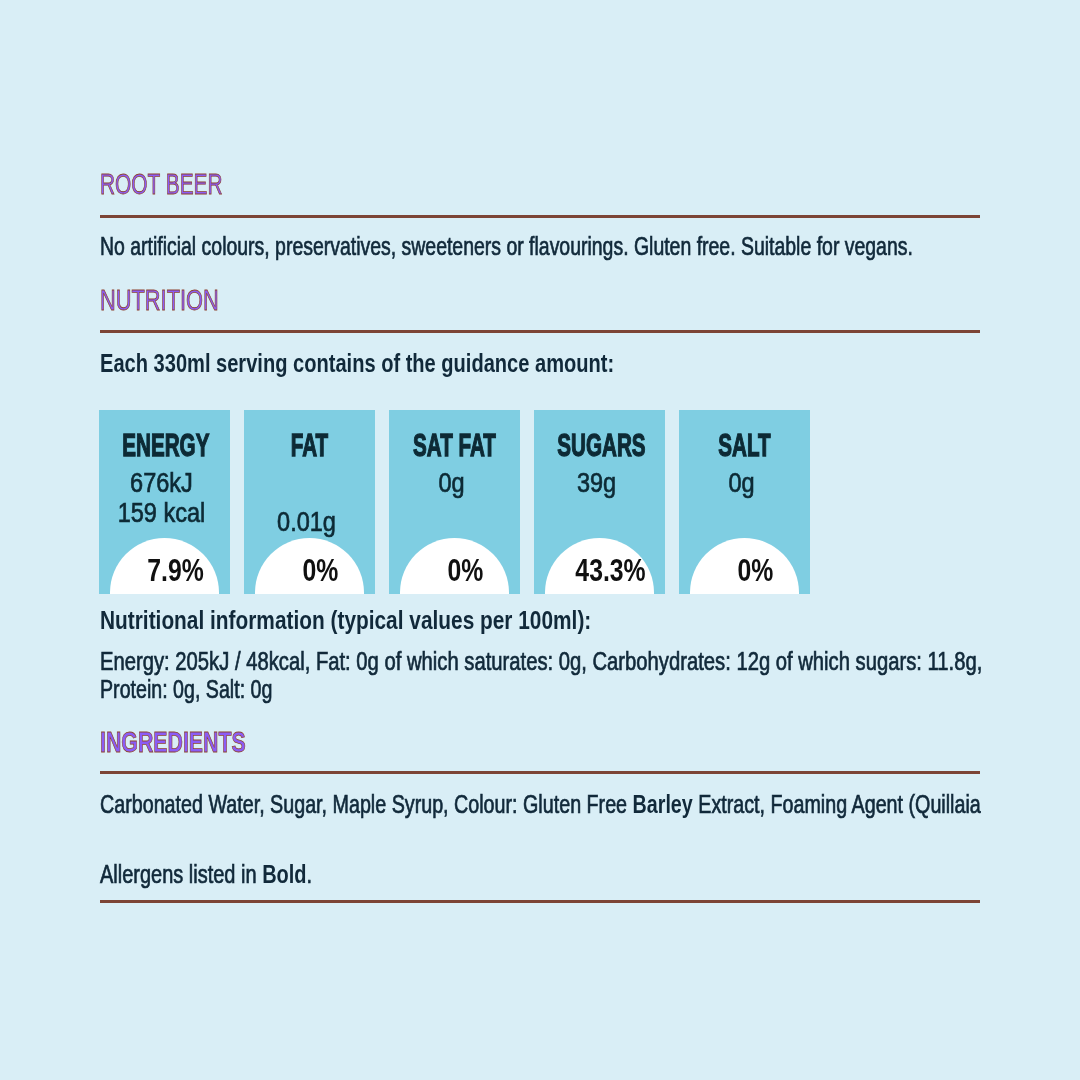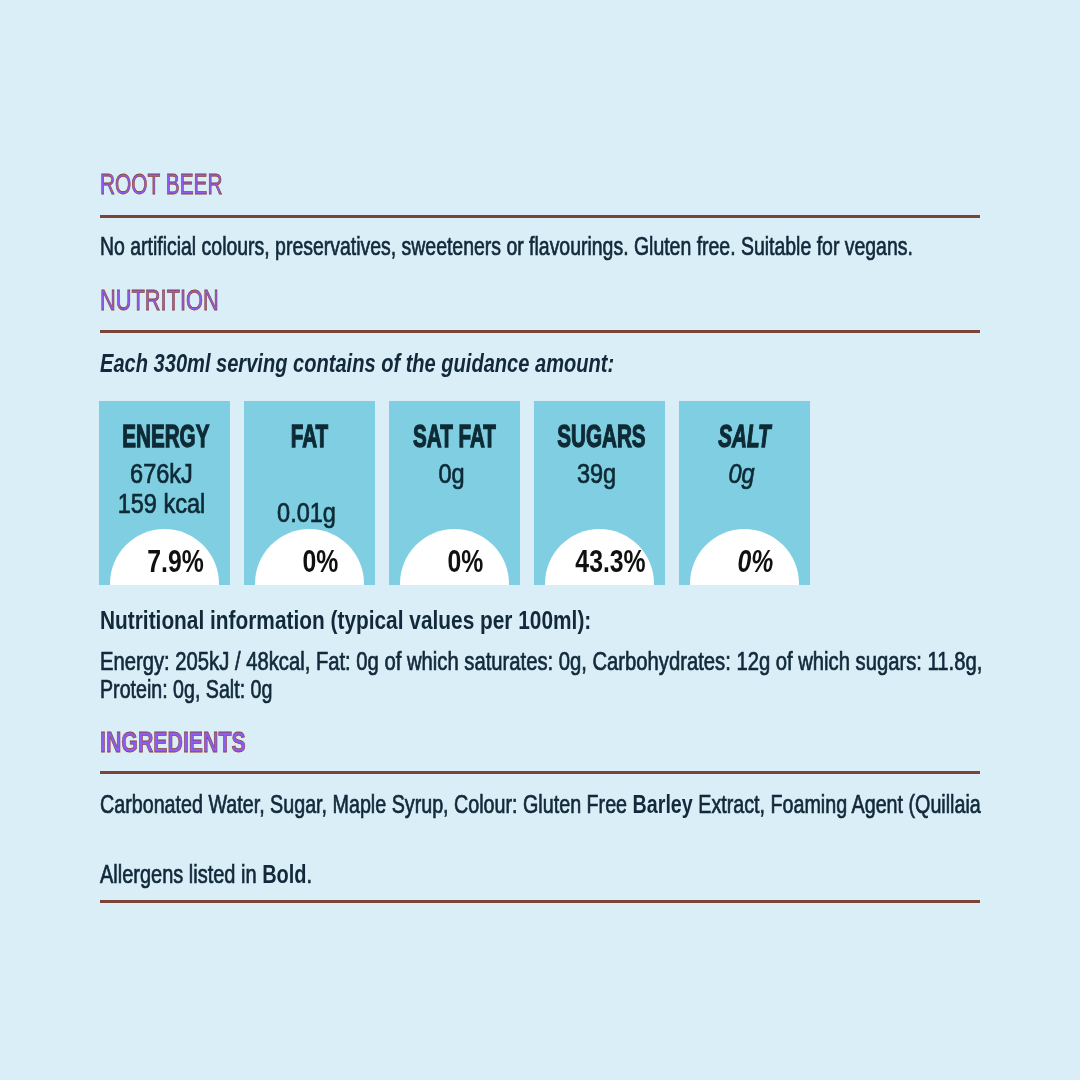--- a/index.html
+++ b/index.html
@@ -13,21 +13,21 @@
 
   .sec-head{position:absolute;left:100px;color:#8b5cf6;font-weight:normal;font-size:29px;line-height:1;
             -webkit-text-stroke:0.78px #8e4330;}
   .rule{position:absolute;left:100px;width:880px;height:3px;background:#7c4436;}
   .body-txt{position:absolute;left:100px;color:#11293a;font-size:26px;line-height:1;
             -webkit-text-stroke:0.7px #11293a;}
   .body-bold{font-weight:bold;-webkit-text-stroke:0px #11293a;}
   .body-txt b{-webkit-text-stroke:0px;}
 
   .boxes{position:absolute;left:99px;top:401px;width:710px;height:184px;}
-  .nbox{position:absolute;top:0;width:131px;height:184px;background:#7fcee2;overflow:hidden;}
+  .nbox{position:absolute;top:9px;width:131px;height:184px;background:#7fcee2;overflow:hidden;}
   .nbox .blabel{position:absolute;left:0;top:18.5px;width:131px;text-align:center;
                 color:#0d2a35;font-weight:bold;font-size:32px;line-height:1;-webkit-text-stroke:1.3px #0d2a35;}
   .nbox .bval{position:absolute;left:0;width:125px;text-align:center;
               color:#0d2a35;font-size:28px;line-height:1;-webkit-text-stroke:0.7px #0d2a35;}
   .nbox .circle{position:absolute;left:11px;top:128px;width:109px;height:109px;
                 border-radius:50%;background:#ffffff;}
   .nbox .bpct{position:absolute;left:0;top:145px;width:153px;text-align:center;
               color:#101010;font-weight:bold;font-size:31px;line-height:1;-webkit-text-stroke:0px #101010;}
   .nc{display:block;transform:scaleX(0.645);white-space:nowrap;}
   .nv{display:block;transform:scaleX(0.84);white-space:nowrap;}
@@ -52,21 +52,21 @@
 <div class="page">
 
   <div class="sec-head" style="top:170px;"><span class="n s-title">ROOT BEER</span></div>
   <div class="rule" style="top:215px;"></div>
 
   <div class="body-txt" style="top:233px;"><span class="n s-claims">No artificial colours, preservatives, sweeteners or flavourings. Gluten free. Suitable for vegans.</span></div>
 
   <div class="sec-head" style="top:286px;"><span class="n s-nutr">NUTRITION</span></div>
   <div class="rule" style="top:330px;"></div>
 
-  <div class="body-txt body-bold" style="top:350px;font-style:italic;"><span class="n s-serving">Each 330ml serving contains of the guidance amount:</span></div>
+  <div class="body-txt body-bold" style="top:350px;"><span class="n s-serving">Each 330ml serving contains of the guidance amount:</span></div>
 
   <div class="boxes">
       <div class="nbox" style="left: 0px;">
         <div class="blabel">
           <span class="nc">ENERGY</span>
         </div>
         <div class="bval" style="top: 59px;">
           <span class="nv">676kJ</span>
         </div>
         <div class="bval" style="top: 89px;">
@@ -106,21 +106,21 @@
           <span class="nc">SUGARS</span>
         </div>
         <div class="bval" style="top: 59px;">
           <span class="nv">39g</span>
         </div>
         <div class="circle"></div>
         <div class="bpct">
           <span class="np">43.3%</span>
         </div>
       </div>
-      <div class="nbox" style="left: 580px; font-style: italic;">
+      <div class="nbox" style="left: 580px;">
         <div class="blabel">
           <span class="nc">SALT</span>
         </div>
         <div class="bval" style="top: 59px;">
           <span class="nv">0g</span>
         </div>
         <div class="circle"></div>
         <div class="bpct">
           <span class="np">0%</span>
         </div>

